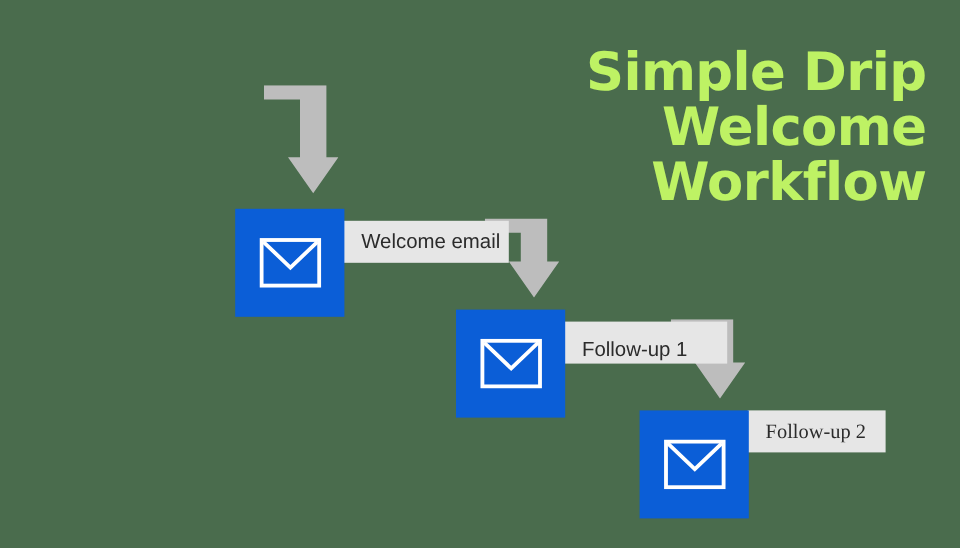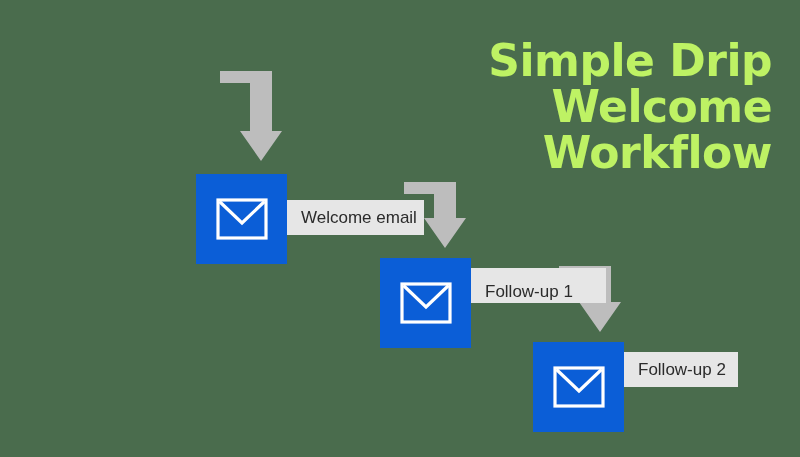--- a/index.html
+++ b/index.html
@@ -79,23 +79,23 @@
   
   .node-email .icon-box { width: 91px; height: 90px; }
   .node-email .label-box {
     left: 90px;
     width: 138px;
     height: 35px;
     padding: 0 0 0 15px;
     justify-content: center;
     white-space: nowrap;
   }
-  #node-welcome .label-box { top: 26px; width: 138px; justify-content: center; }
+  #node-welcome .label-box { top: 10px; width: 138px; justify-content: center; }
   #node-f1 .label-box { top: 10px; width: 136px; justify-content: flex-end; }
-  #node-f2 .label-box { top: 10px; width: 115px; }
+  #node-f2 .label-box { top: 0; width: 115px; font-family: Liberation Serif, serif; }
 
   
   .arrow { position: absolute; }
   .arrow svg { display: block; }
 </style>
 </head>
 <body>
 
 <div id="canvas">
 

